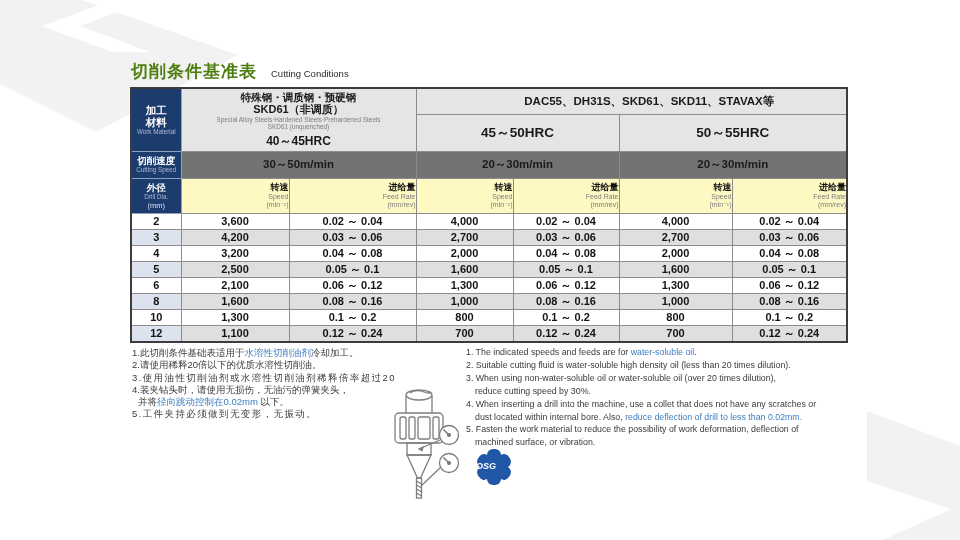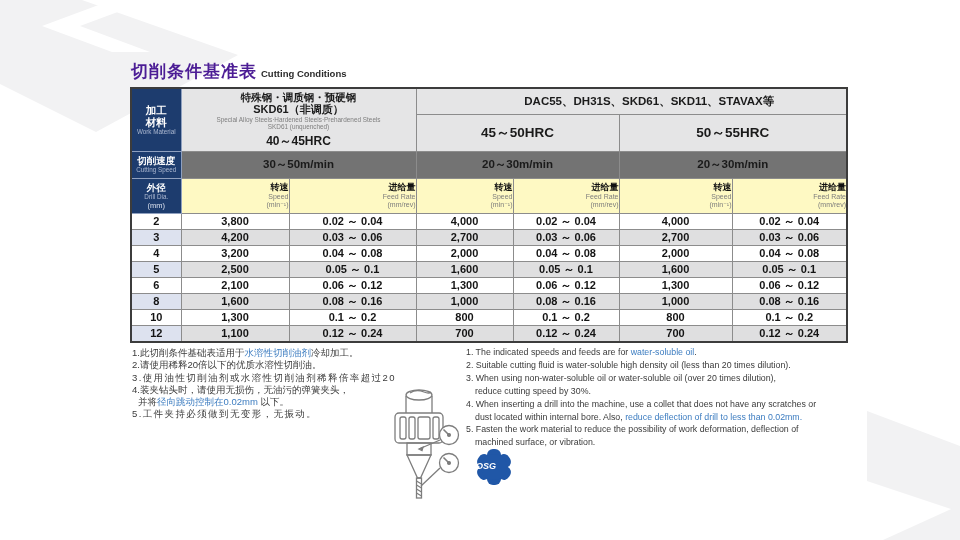--- a/index.html
+++ b/index.html
@@ -15,22 +15,22 @@
     clip-path:polygon(0px 0px,82px 0px,238px 55px,96px 132px,0px 84px);}
   .deco-tl-notch{left:0;top:0;width:160px;height:54px;background:#ffffff;
     clip-path:polygon(112px 0px,42px 26px,112px 52px,150px 52px,80px 26px,150px 0px);}
   .deco-br-band{left:860px;top:405px;width:100px;height:135px;background:#f2f2f3;
     clip-path:polygon(7px 6px,100px 41px,100px 107px,7px 76px);}
   .deco-br-tri{left:860px;top:405px;width:100px;height:135px;background:#f2f2f3;
     clip-path:polygon(23px 135px,100px 100px,100px 135px);}
 
   
   .title-wrap{position:absolute;left:131px;top:60px;white-space:nowrap;}
-  .title-cn{font-size:17px;font-weight:bold;color:#4c1d95;letter-spacing:1px;}
-  .title-en{font-size:9.5px;color:#2b2b2b;margin-left:4px;font-weight:bold;}
+  .title-cn{font-size:17px;font-weight:bold;color:#4d7c0f;letter-spacing:1px;}
+  .title-en{font-size:9.5px;color:#2b2b2b;margin-left:14px;font-weight:normal;}
 
   
   .tbl-wrap{position:absolute;left:130px;top:87px;}
   table{border-collapse:collapse;table-layout:fixed;width:716px;
     border:2px solid #3c3c3c;}
   td{border:1px solid #8c8c8c;text-align:center;vertical-align:middle;
     padding:0;overflow:hidden;}
   td.lbl{background:#1d3c6e;color:#ffffff;border-color:#8fa0bf;}
   .lbl-cn{font-size:10.5px;font-weight:bold;line-height:12px;}
   .lbl-cn2{font-size:9.5px;font-weight:bold;line-height:11px;}
@@ -151,21 +151,21 @@
       <div class="colh-en">(min⁻¹)</div>
     </td>
     <td class="colh">
       <div class="colh-cn">进给量</div>
       <div class="colh-en">Feed Rate</div>
       <div class="colh-en">(mm/rev)</div>
     </td>
   </tr>
   <tr class="dr" style="height:15px">
     <td class="dia">2</td>
-    <td>3,800</td>
+    <td>3,600</td>
     <td>0.02 ～ 0.04</td>
     <td>4,000</td>
     <td>0.02 ～ 0.04</td>
     <td>4,000</td>
     <td>0.02 ～ 0.04</td>
   </tr>
   <tr class="dr alt" style="height:15px">
     <td class="dia">3</td>
     <td>4,200</td>
     <td>0.03 ～ 0.06</td>

